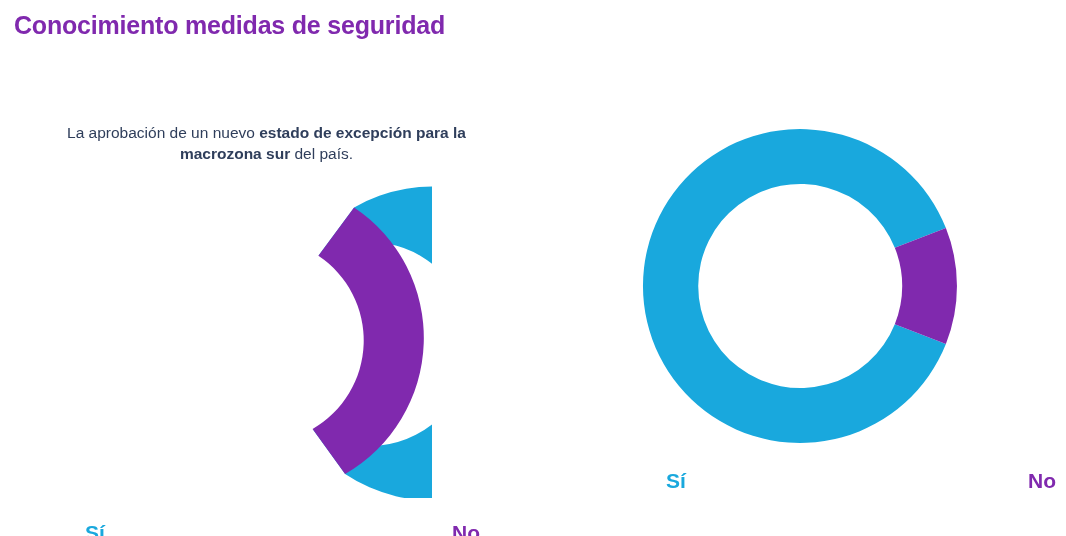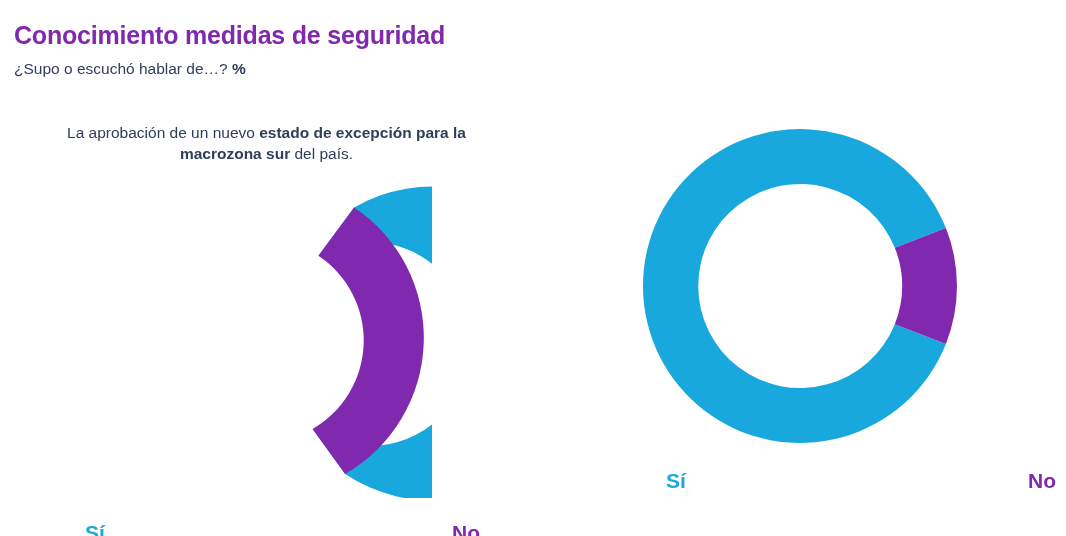--- a/index.html
+++ b/index.html
@@ -14,21 +14,21 @@
     background: #ffffff;
     font-family: "Liberation Sans", sans-serif;
     overflow: hidden;
     position: relative;
   }
 
   
   .header {
     position: absolute;
     left: 14px;
-    top: 20px;
+    top: 10px;
     width: 1040px;
   }
   .page-title {
     font-size: 25px;
     font-weight: bold;
     color: #8029AE;
     letter-spacing: -0.2px;
     line-height: 30px;
     margin: 0;
     white-space: nowrap;
@@ -114,21 +114,20 @@
   .r-lbl-si-name  { left: 133px; top: 344px; }
   .r-lbl-si-value { left: 175px; top: 345px; }
   .r-lbl-no-value { left: 440px; top: 345px; }
   .r-lbl-no-name  { left: 495px; top: 344px; }
 </style>
 </head>
 <body>
 
 <div class="header">
   <h1 class="page-title">Conocimiento medidas de seguridad</h1>
-  <p class="page-subtitle"><span>¿Supo o escuchó hablar de…? </span><span class="pct">%</span></p>
 </div>
 
 <div class="panels">
 
   <div class="panel">
 
     <p class="panel-caption"><span>La aprobación de un nuevo </span><b>estado de excepción para la macrozona sur</b><span> del país.</span></p>
 
     <div class="donut-wrap">
       <svg class="donut-svg" width="330" height="320" viewBox="0 0 330 320">

